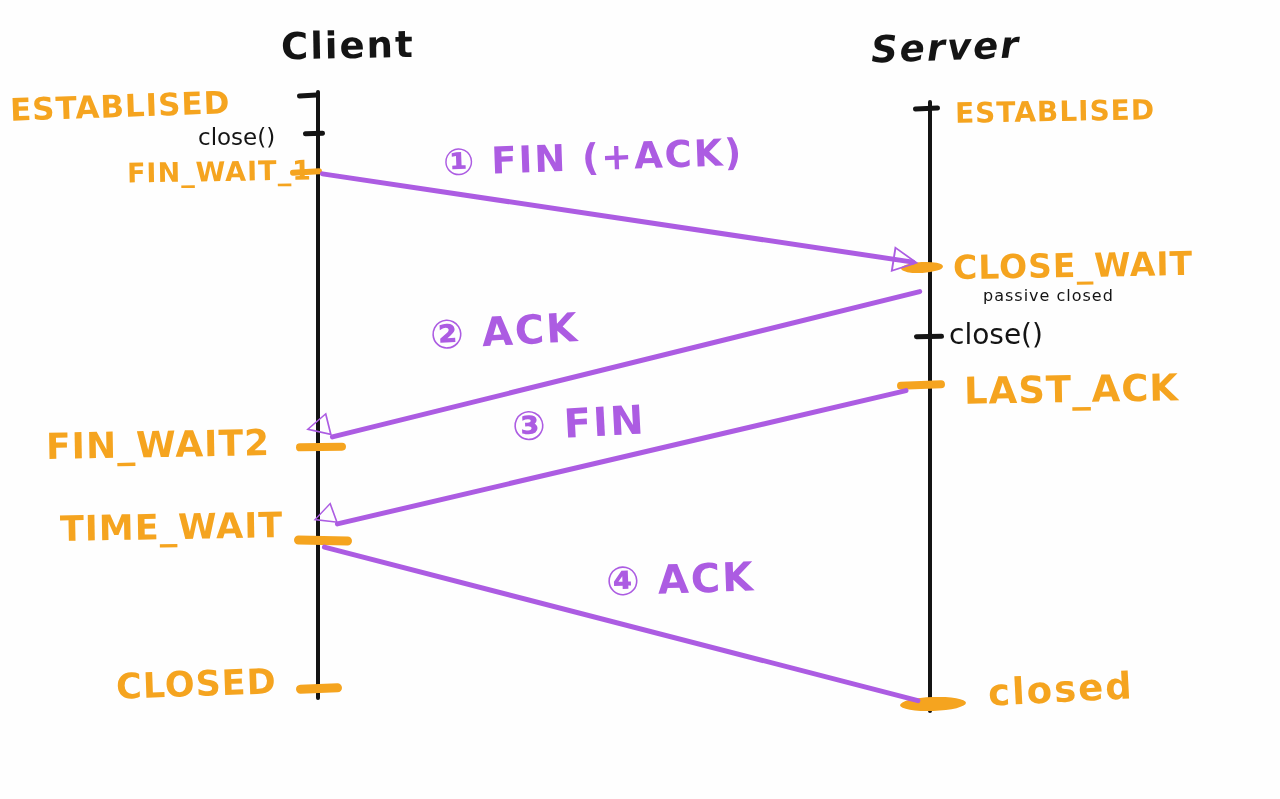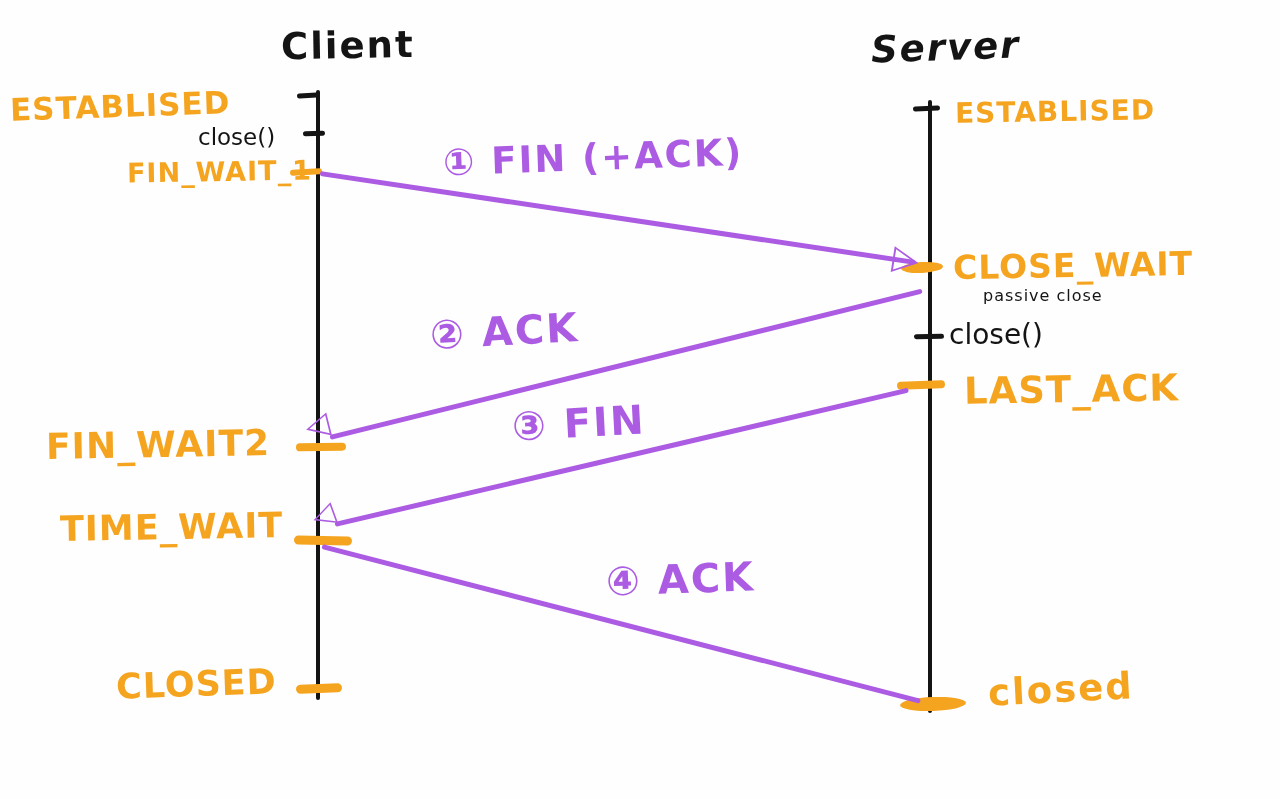--- a/index.html
+++ b/index.html
@@ -124,21 +124,21 @@
 
   <div class="state l-c-est">ESTABLISED</div>
   <div class="event l-c-close">close()</div>
   <div class="state l-c-fw1">FIN_WAIT_1</div>
   <div class="state l-c-fw2">FIN_WAIT2</div>
   <div class="state l-c-tw">TIME_WAIT</div>
   <div class="state l-c-closed">CLOSED</div>
 
   <div class="state l-s-est">ESTABLISED</div>
   <div class="state l-s-cw">CLOSE_WAIT</div>
-  <div class="event l-s-pc">passive close</div>
+  <div class="event l-s-pc">passive closed</div>
   <div class="event l-s-close">close()</div>
   <div class="state l-s-la">LAST_ACK</div>
   <div class="state l-s-closed">closed</div>
 
   <div class="msgline m1"></div>
   <div class="msgline m2"></div>
   <div class="msgline m3"></div>
   <div class="msgline m4"></div>
 
   <div class="arrow a1">▷</div>

